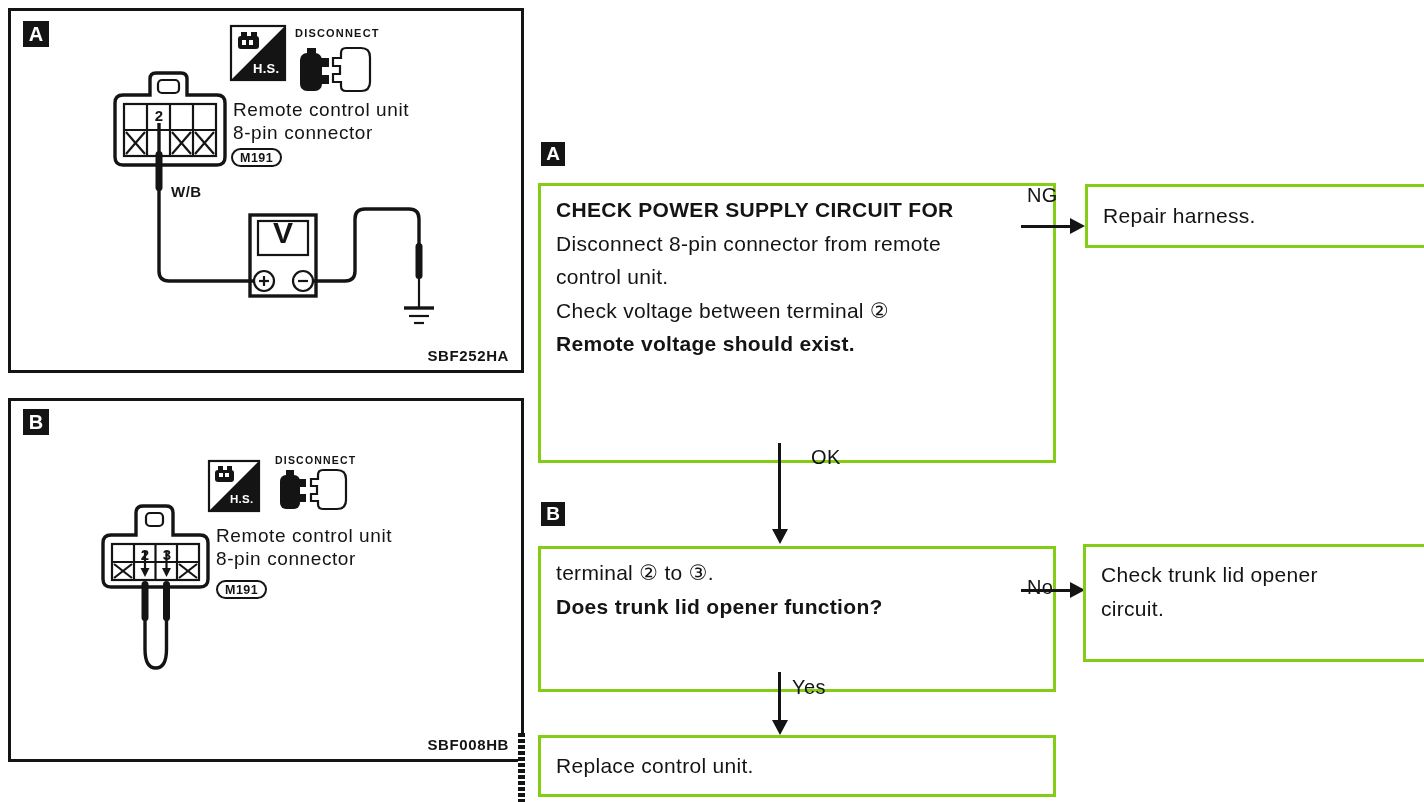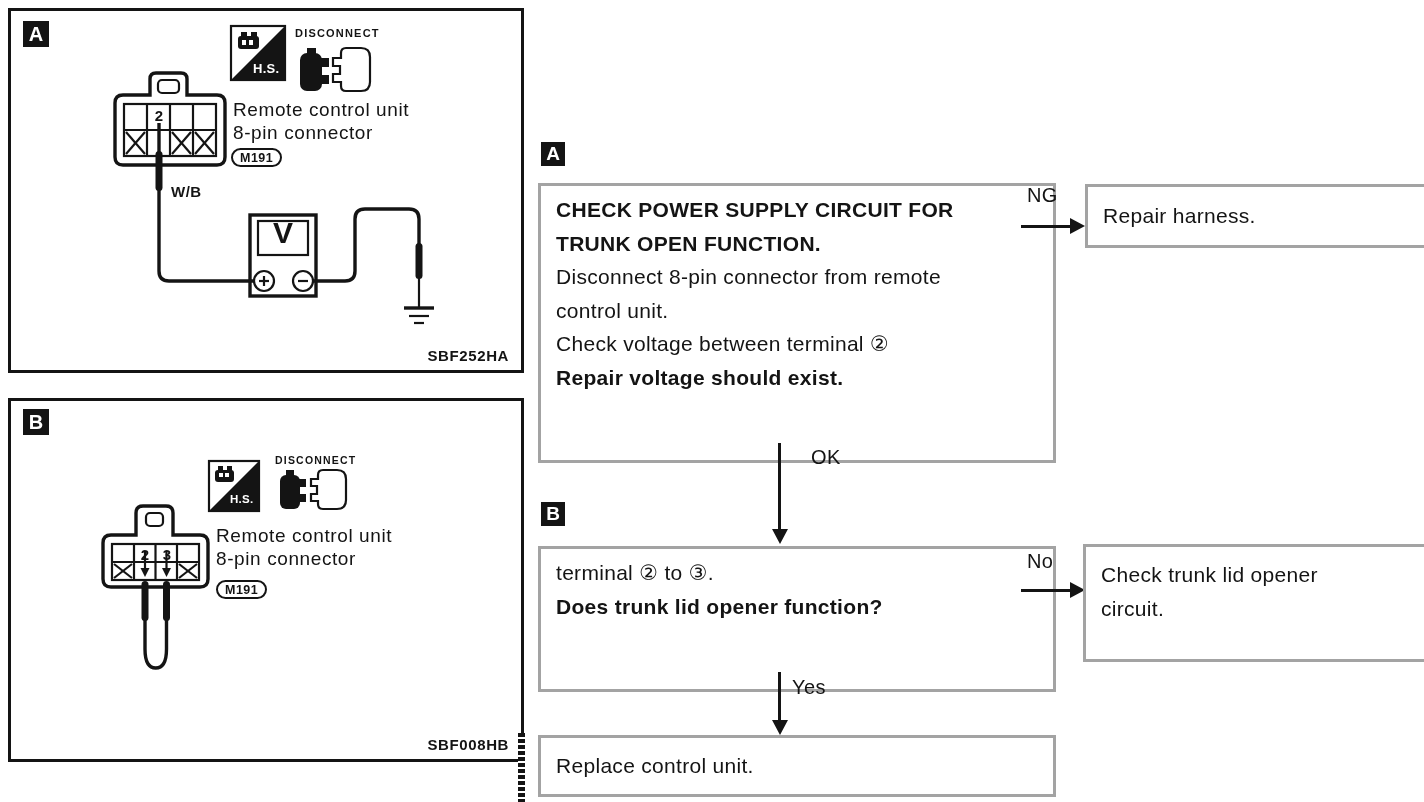--- a/index.html
+++ b/index.html
@@ -19,21 +19,21 @@
   .caption{position:absolute;font-size:19px;font-weight:400;letter-spacing:.6px;white-space:nowrap;}
   .pin{position:absolute;font-size:15px;font-weight:700;width:14px;text-align:center;}
   .wb{position:absolute;font-size:15px;font-weight:700;letter-spacing:.5px;}
   .vlabel{position:absolute;width:50px;text-align:center;font-size:30px;font-weight:700;}
   .hs-text{position:absolute;color:#fff;font-size:13px;font-weight:700;letter-spacing:.3px;}
   .disc-text{position:absolute;font-size:11px;font-weight:700;letter-spacing:1.2px;}
   .mpill{position:absolute;border:2.5px solid #141414;border-radius:12px;
          font-size:12.5px;font-weight:700;padding:1px 7px 0;letter-spacing:.5px;}
   .figcode{position:absolute;right:12px;bottom:6px;font-size:15px;font-weight:700;letter-spacing:.6px;}
   
-  .flow-box{position:absolute;border:3px solid #a3a3a3;background:#fff;
+  .flow-box{position:absolute;border:3px solid #84cc16;background:#fff;
             font-size:21px;letter-spacing:.3px;line-height:33.5px;padding:7px 15px;}
   .flow-box .b{font-weight:700;}
   .flow-box.center-v{display:flex;align-items:center;padding:0 15px;}
   .edge-label{position:absolute;font-size:20px;letter-spacing:.4px;}
   .hline{position:absolute;height:3px;background:#141414;}
   .vline{position:absolute;width:3px;background:#141414;}
   .arrow-right{position:absolute;width:0;height:0;border-top:8px solid transparent;
                border-bottom:8px solid transparent;border-left:15px solid #141414;}
   .arrow-down{position:absolute;width:0;height:0;border-left:8px solid transparent;
               border-right:8px solid transparent;border-top:15px solid #141414;}
@@ -182,46 +182,45 @@
     <span class="caption" style="left:205px;top:124px;">Remote control unit</span>
     <span class="caption" style="left:205px;top:147px;">8-pin connector</span>
     <span class="mpill" style="left:205px;top:179px;">M191</span>
     <span class="figcode">SBF008HB</span>
   </section>
 
   <span class="flow-badge" style="left:541px;top:142px;">A</span>
 
   <div class="flow-box" style="left:538px;top:183px;width:482px;height:260px;">
     <div class="b">CHECK POWER SUPPLY CIRCUIT FOR</div>
-    <div class="b">TRUNK OPEN FUNCTION.</div>
     <div>Disconnect 8-pin connector from remote</div>
     <div>control unit.</div>
     <div>Check voltage between terminal ②</div>
-    <div class="b">Repair voltage should exist.</div>
+    <div class="b">Remote voltage should exist.</div>
   </div>
 
   <span class="edge-label" style="left:1027px;top:184px;">NG</span>
   <div class="hline" style="left:1021px;top:225px;width:50px;"></div>
   <div class="arrow-right" style="left:1070px;top:218px;"></div>
   <div class="flow-box center-v" style="left:1085px;top:184px;width:321px;height:58px;">
     <div>Repair harness.</div>
   </div>
 
   <span class="edge-label" style="left:811px;top:446px;">OK</span>
   <div class="vline" style="left:778px;top:443px;height:88px;"></div>
   <div class="arrow-down" style="left:771.5px;top:529px;"></div>
 
   <span class="flow-badge" style="left:541px;top:502px;">B</span>
 
   <div class="flow-box" style="left:538px;top:546px;width:482px;height:126px;">
     <div>terminal ② to ③.</div>
     <div class="b">Does trunk lid opener function?</div>
   </div>
 
-  <span class="edge-label" style="left:1027px;top:550px;">No</span>
+  <span class="edge-label" style="left:1027px;top:576px;">No</span>
   <div class="hline" style="left:1021px;top:589px;width:50px;"></div>
   <div class="arrow-right" style="left:1070px;top:582px;"></div>
   <div class="flow-box" style="left:1083px;top:544px;width:324px;height:94px;padding-top:11px;">
     <div>Check trunk lid opener</div>
     <div>circuit.</div>
   </div>
 
   <span class="edge-label" style="left:792px;top:676px;">Yes</span>
   <div class="vline" style="left:778px;top:672px;height:50px;"></div>
   <div class="arrow-down" style="left:771.5px;top:720px;"></div>

